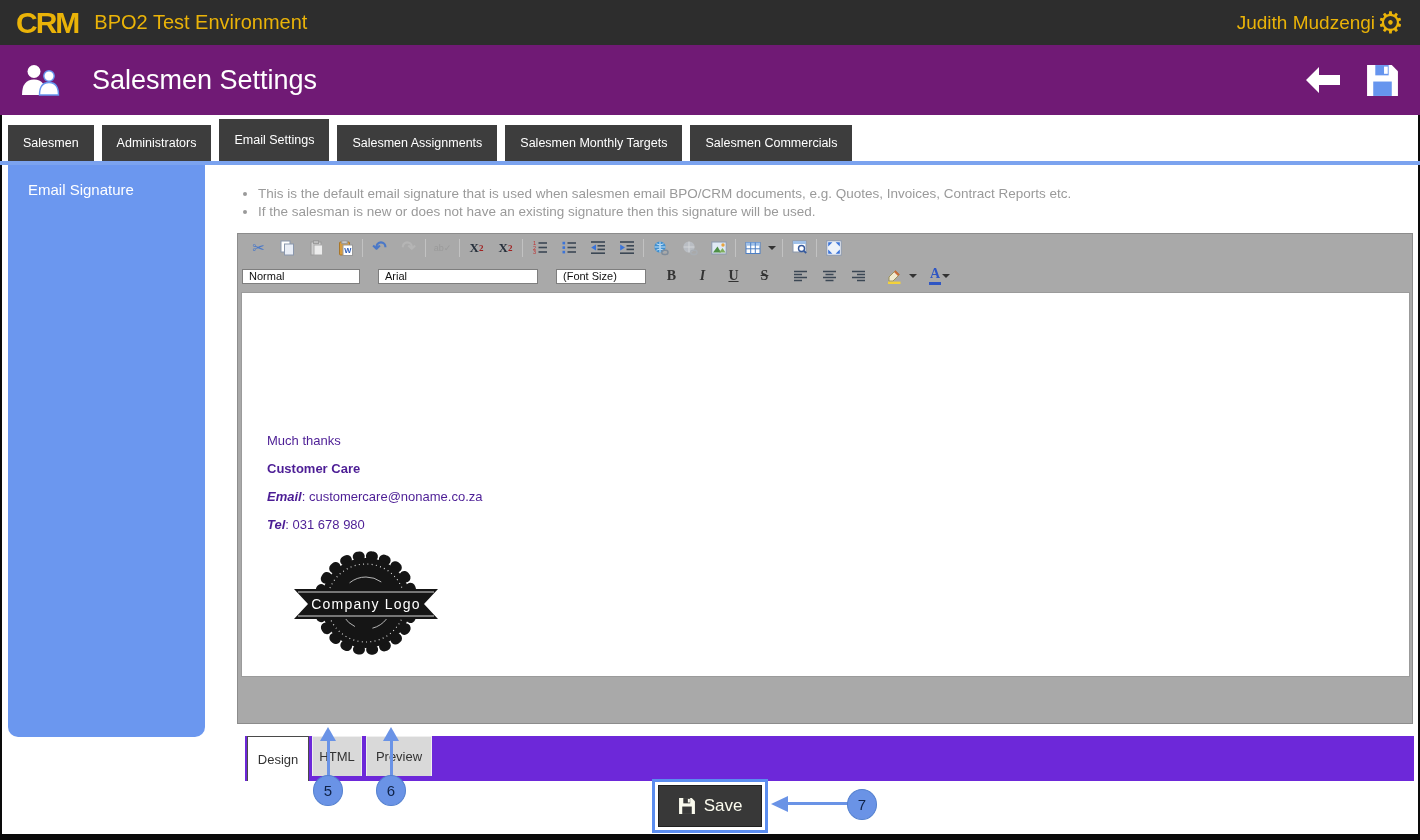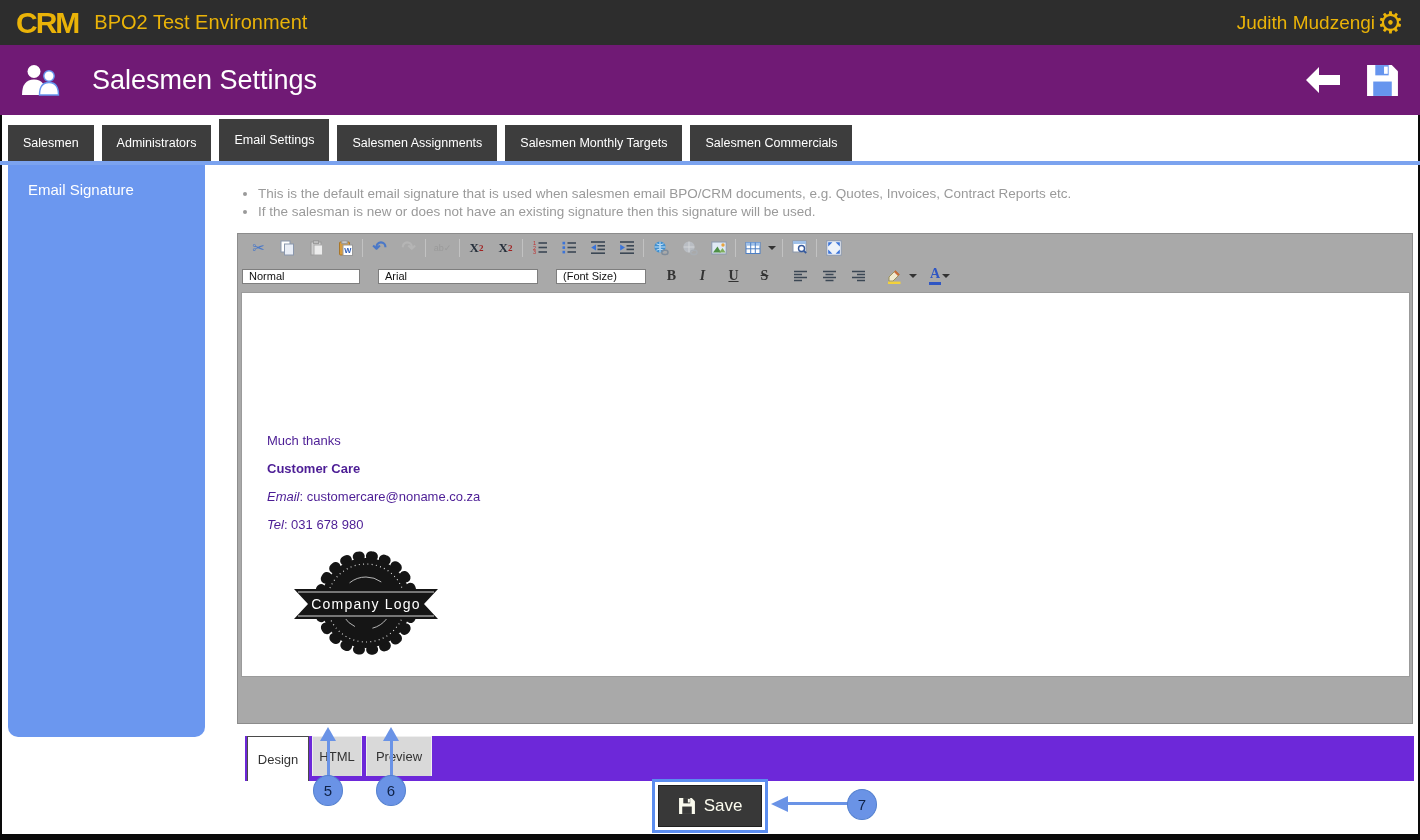--- a/index.html
+++ b/index.html
@@ -64,21 +64,21 @@
   .fmt.i { font-style:italic; } .fmt.u { text-decoration:underline; } .fmt.s { text-decoration:line-through; }
   .fontA { display:inline-block; font-family:"Liberation Serif",serif; font-weight:bold; font-size:14px;
            color:#2f56c4; border-bottom:3px solid #2f56c4; line-height:1; padding:0 1px 1px; cursor:pointer; }
 
   
   .canvas { position:absolute; left:3px; top:58px; width:1169px; height:385px; background:#fff;
             border:1px solid #9b9b9b; }
   .sig { position:absolute; left:25px; top:140px; font-size:13px; color:#4c1d95; }
   .sig div { margin-bottom:13px; }
   .sig .b { font-weight:bold; }
-  .sig .bi { font-weight:normal; font-style:italic; }
+  .sig .bi { font-weight:bold; font-style:italic; }
   .badge { position:absolute; left:46px; top:255px; }
 
   
   .strip { position:absolute; left:3px; top:443px; width:1169px; height:45px; background:#6d28d9;
            display:flex; align-items:stretch; }
   .vtab { font-size:13px; color:#333; display:flex; align-items:center; justify-content:center; cursor:pointer; }
   .vtab.active { background:#fff; border:1px solid #4a4a4a; border-bottom:none; width:62px; margin-left:2px; }
   .vtab.idle { background:#d9d9d9; border:1px solid #efefef; border-bottom:none; align-self:flex-start;
                height:40px; }
   .vtab-html { width:50px; margin-left:3px; }

